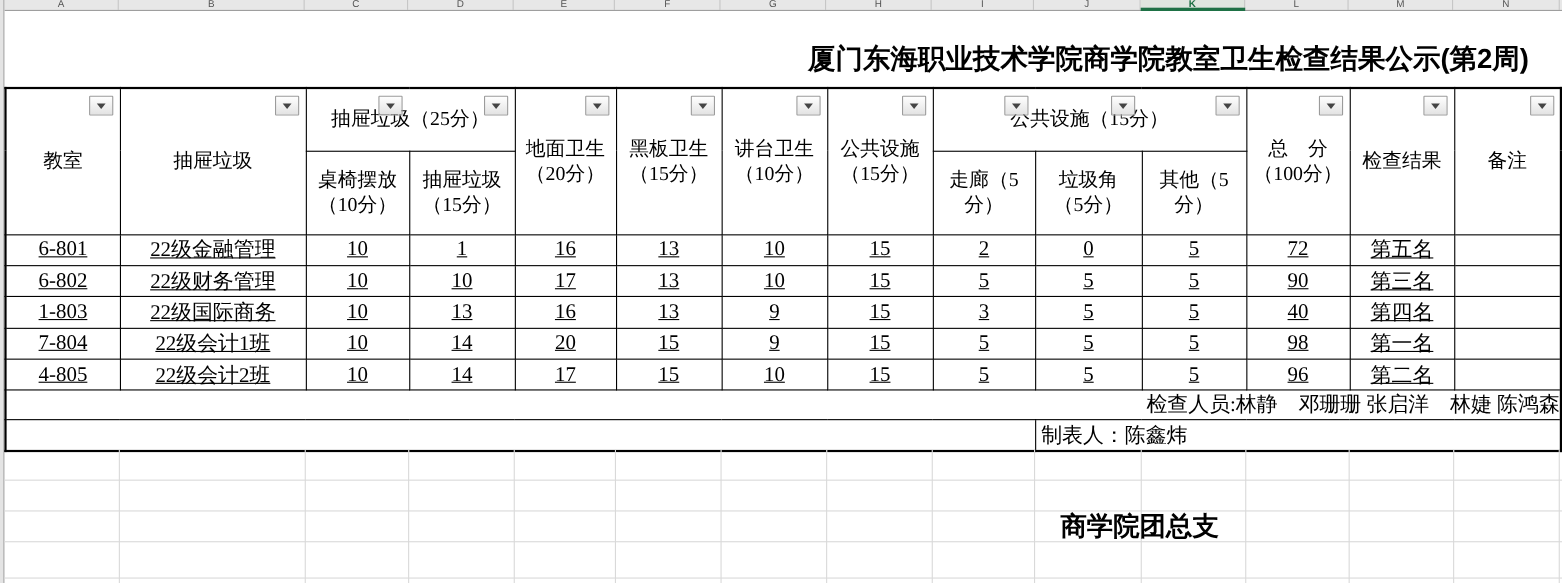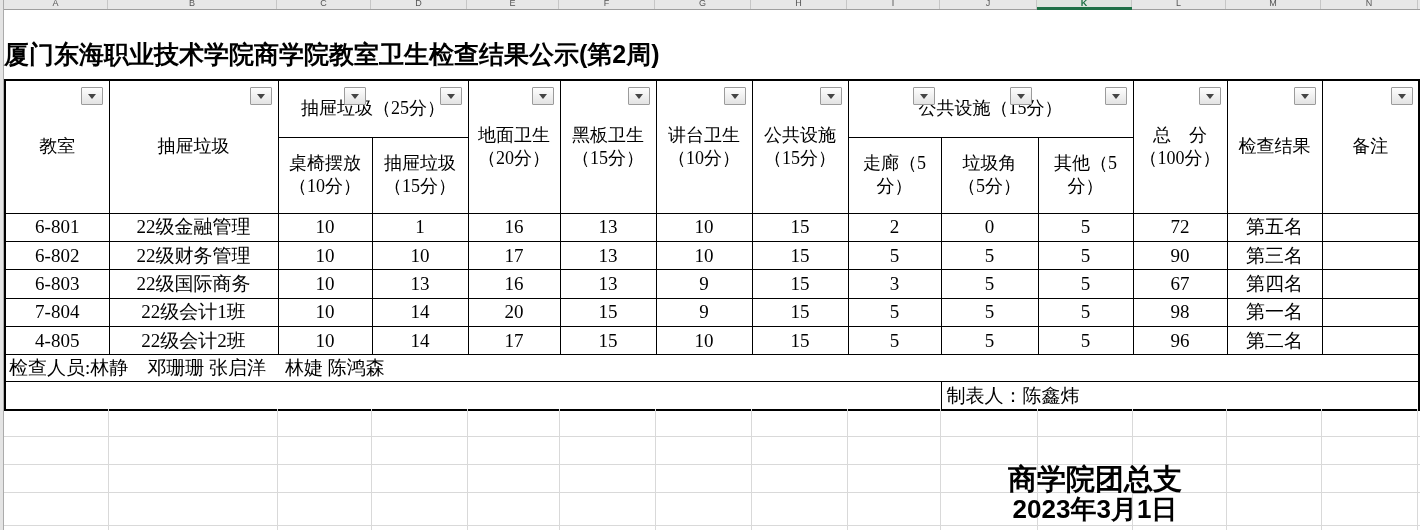--- a/index.html
+++ b/index.html
@@ -15,48 +15,48 @@
           border-bottom:1px solid #9e9e9e;box-sizing:border-box;display:flex;overflow:hidden;}
   .colbar .c{box-sizing:border-box;flex:none;height:20px;margin-top:-7px;
              border-right:1px solid #c6c6c6;display:flex;align-items:center;justify-content:center;
              font-family:"Liberation Sans",sans-serif;font-size:9px;color:#555;}
   .colbar .c.sel{background:#dfe6df;color:#1e7145;font-weight:bold;}
   .colbar .fill{flex:1;height:20px;margin-top:-7px;}
   .selind{position:absolute;left:1037px;top:7px;width:95px;height:3px;background:#1e7145;z-index:3;}
 
   
   .title{position:absolute;left:4px;top:30px;width:1386px;height:49px;line-height:49px;
-         text-align:left;font-family:"Liberation Sans",sans-serif;font-weight:bold;font-size:25px;}
+         text-align:right;font-family:"Liberation Sans",sans-serif;font-weight:bold;font-size:25px;}
 
   
   table.main{position:absolute;left:4px;top:79px;width:1414px;border-collapse:collapse;
              table-layout:fixed;background:#fff;border:2px solid #000;}
   .main th,.main td{border:1px solid #000;padding:0;margin:0;text-align:center;vertical-align:middle;
              overflow:hidden;font-weight:normal;}
   .main th{white-space:pre-line;font-size:18px;line-height:23px;}
   .main td{font-size:19px;}
-  tr.h1{height:57px;} tr.h2{height:76px;} tr.dr{height:28.4px;}
+  tr.h1{height:57px;} tr.h2{height:76px;} tr.dr{height:28.4px;text-decoration:underline;}
   tr.insp{height:27px;} tr.prep{height:28px;}
-  td.left{text-align:left;padding-left:3px;}
+  td.left{text-align:right;padding-left:3px;}
   td.prepcell{text-align:left;padding-left:5px;}
 
   
   .fbtn{position:absolute;top:87px;width:22px;height:18px;box-sizing:border-box;
         background:linear-gradient(#fefefe,#e3e3e3);border:1px solid #9b9b9b;border-radius:1px;
         display:flex;align-items:center;justify-content:center;z-index:4;}
   .fbtn .tri{width:0;height:0;border-left:4px solid transparent;border-right:4px solid transparent;
         border-top:5px solid #444;}
 
   
   .vl{position:absolute;top:409px;height:121px;width:1px;background:#d9d9d9;}
   .hl{position:absolute;left:4px;width:1416px;height:1px;background:#d9d9d9;}
 
   
-  .org{position:absolute;left:940px;top:465px;width:310px;height:28px;line-height:28px;text-align:center;
-       font-family:"Liberation Sans",sans-serif;font-weight:bold;font-size:29px;}
+  .org{position:absolute;left:940px;top:465px;width:310px;height:28px;line-height:28px;text-align:left;
+       font-family:"Liberation Sans",sans-serif;font-weight:bold;font-size:24px;padding-left:24px;}
   .date{position:absolute;left:940px;top:493px;width:310px;height:32px;line-height:32px;text-align:center;
        font-family:"Liberation Sans",sans-serif;font-weight:bold;font-size:26px;}
 </style>
 </head>
 <body>
 
 <div id="page">
 
   <div class="colbar">
     <div class="c" style="width:104px">A</div>
@@ -156,32 +156,32 @@
       <td>10</td>
       <td>15</td>
       <td>5</td>
       <td>5</td>
       <td>5</td>
       <td>90</td>
       <td>第三名</td>
       <td></td>
     </tr>
     <tr class="dr">
-      <td>6-803</td>
+      <td>1-803</td>
       <td>22级国际商务</td>
       <td>10</td>
       <td>13</td>
       <td>16</td>
       <td>13</td>
       <td>9</td>
       <td>15</td>
       <td>3</td>
       <td>5</td>
       <td>5</td>
-      <td>67</td>
+      <td>40</td>
       <td>第四名</td>
       <td></td>
     </tr>
     <tr class="dr">
       <td>7-804</td>
       <td>22级会计1班</td>
       <td>10</td>
       <td>14</td>
       <td>20</td>
       <td>15</td>
@@ -277,15 +277,14 @@
   <div class="vl" style="left:1132px"></div>
   <div class="vl" style="left:1226px"></div>
   <div class="vl" style="left:1321px"></div>
   <div class="vl" style="left:1417px"></div>
   <div class="hl" style="top:436px"></div>
   <div class="hl" style="top:464px"></div>
   <div class="hl" style="top:492px"></div>
   <div class="hl" style="top:525px"></div>
 
   <div class="org">商学院团总支</div>
-  <div class="date">2023年3月1日</div>
 
 </div>
 
 </body></html>

